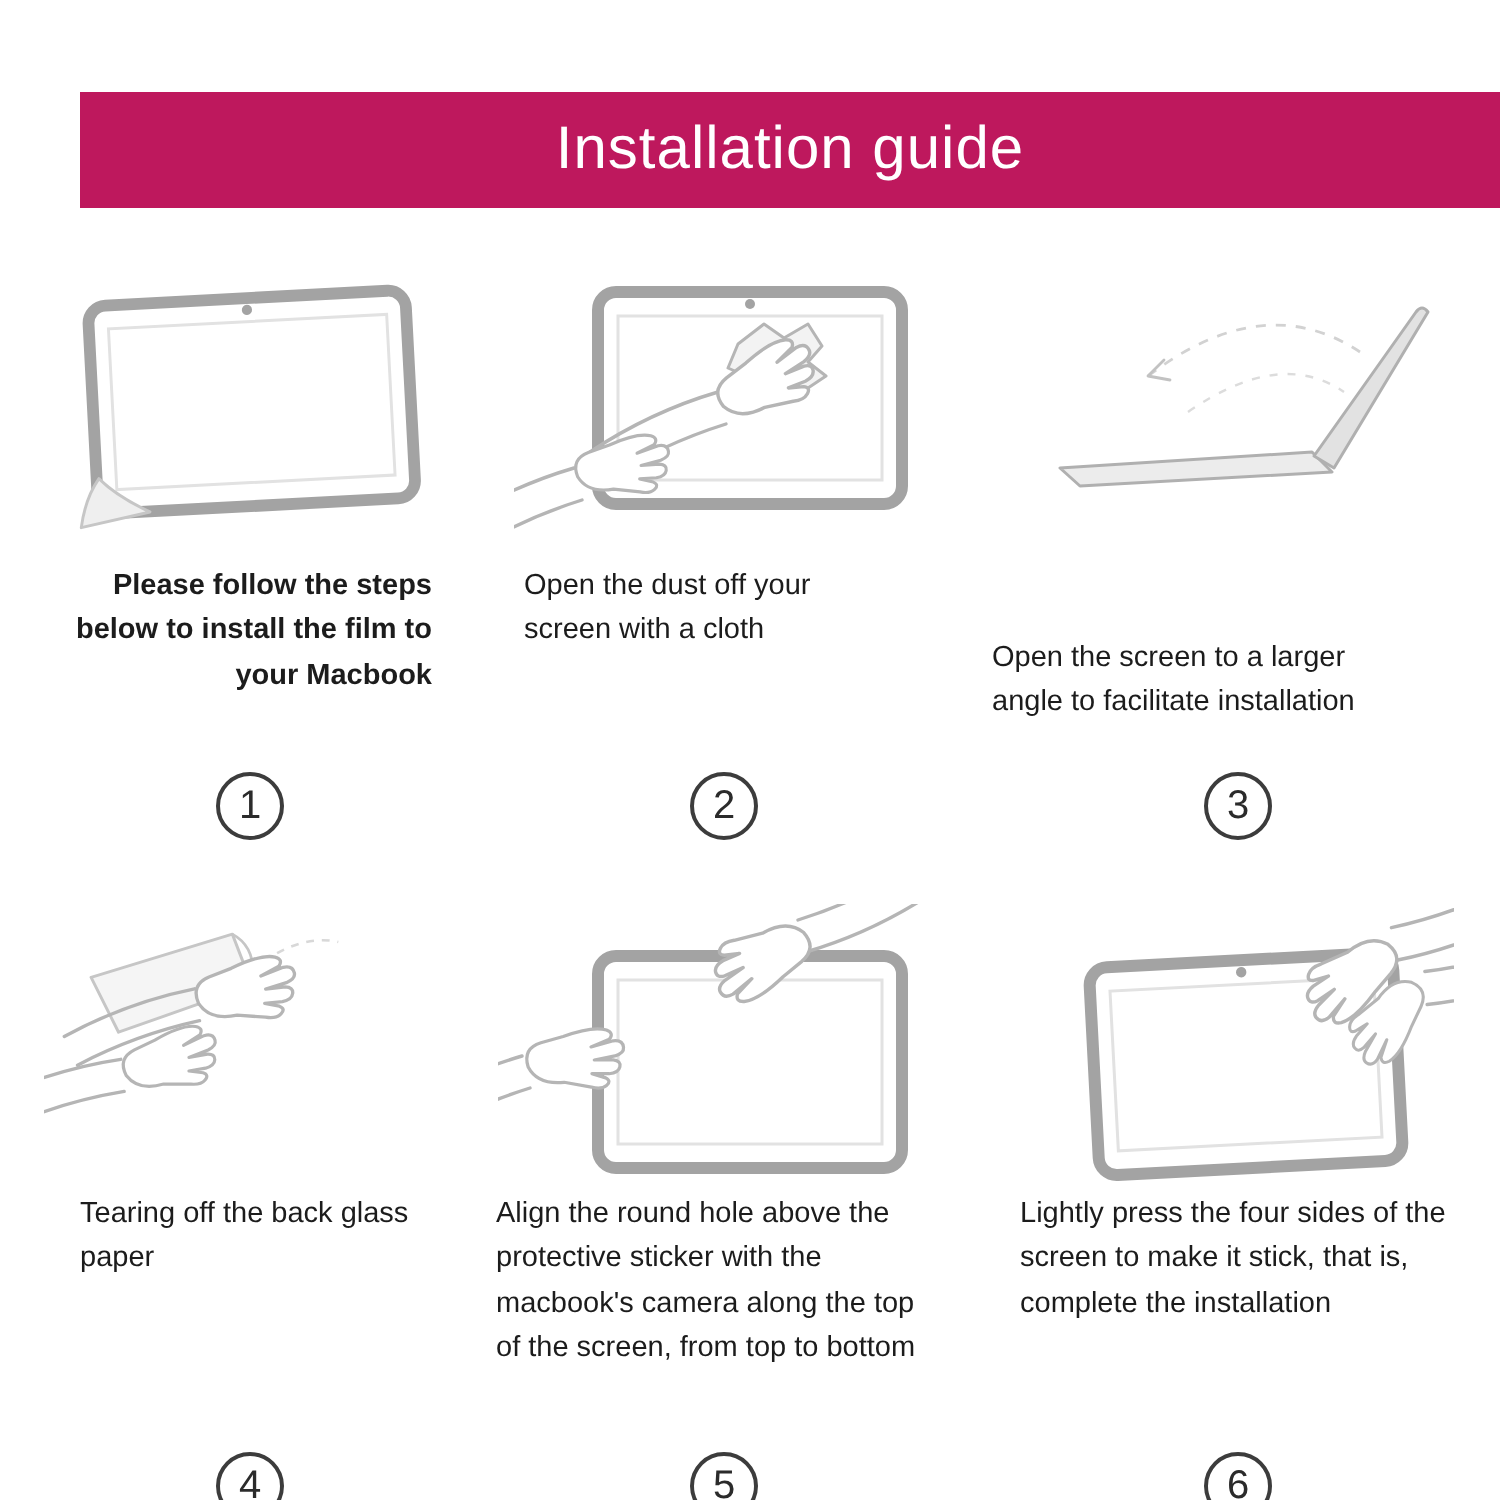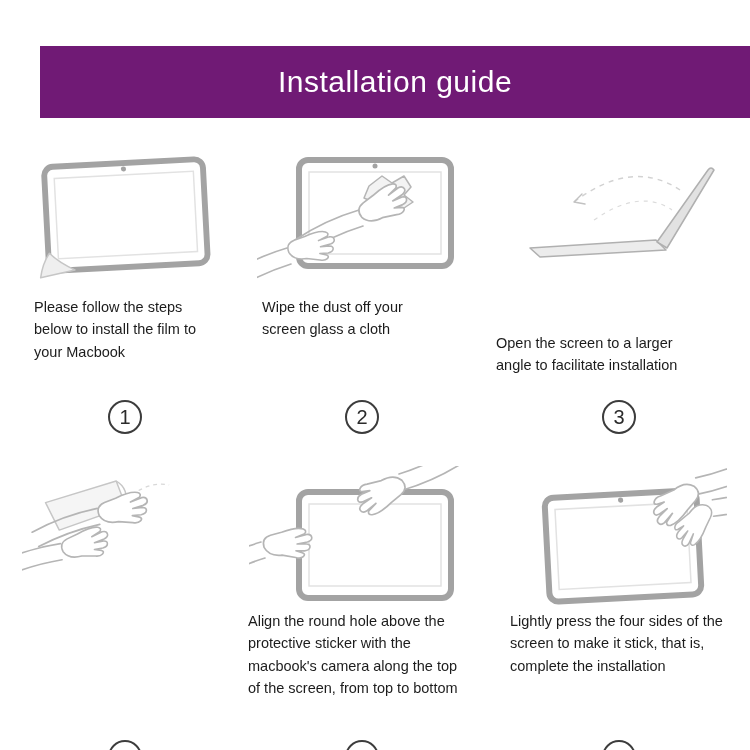--- a/index.html
+++ b/index.html
@@ -1,41 +1,41 @@
 <!DOCTYPE html>
 <html><head>
 <meta charset="utf-8">
 <style>
   html,body{margin:0;padding:0;}
   body{
     width:750px;height:750px;background:#ffffff;overflow:hidden;
     font-family:"Liberation Sans",sans-serif;color:#1f1f1f;
   }
   .banner{
-    margin-top:46px;height:72px;background:#701a75;
+    margin-top:46px;height:58px;background:#be185d;
     display:flex;align-items:center;justify-content:center;margin-left:40px;
   }
   .banner-title{
     color:#ffffff;font-size:30px;font-weight:400;letter-spacing:.5px;margin:0;
   }
   .grid{
     display:grid;grid-template-columns:222px 252px 262px;
     padding:24px 0 0 14px;
   }
   .cell{display:flex;flex-direction:column;align-items:flex-start;}
   .row1 .cell{height:300px;}
   .row2 .cell{height:316px;}
   .illus{
     width:100%;height:150px;display:flex;align-items:center;justify-content:center;
   }
   .row2 .illus{height:140px;}
   .caption{
     font-size:14.5px;line-height:1.55;color:#1c1c1c;margin-top:4px;
   }
-  .cap-center{align-self:center;text-align:left;width:182px;}
+  .cap-center{align-self:center;text-align:right;width:182px;font-weight:bold;}
   .cap-c2{margin-left:26px;width:172px;}
   .cap-c3{margin-left:8px;width:184px;margin-top:40px;}
   .cap-c4{margin-left:26px;width:176px;}
   .cap-c5{margin-left:12px;width:212px;}
   .cap-c6{margin-left:22px;width:232px;}
   .num{
     margin-top:auto;margin-bottom:8px;align-self:center;
     width:34px;height:34px;border:2px solid #3c3c3c;border-radius:50%;
     display:flex;align-items:center;justify-content:center;
     font-size:20px;color:#2b2b2b;box-sizing:border-box;
@@ -88,21 +88,21 @@
           <rect x="42" y="18" width="152" height="106" rx="9" fill="#ffffff" stroke="#a3a3a3" stroke-width="6"></rect>
           <rect x="52" y="30" width="132" height="82" fill="none" stroke="#e2e2e2" stroke-width="1.5"></rect>
           <circle cx="118" cy="24" r="2.5" fill="#a3a3a3"></circle>
           <path d="M112 44 l13 -10 10 7 12 -7 7 11 -7 8 9 7 -12 8 -9 -5 -11 6 -8 -9 -9 -4 5 -12 z" fill="#f3f3f3" stroke="#b5b5b5" stroke-width="1.5" stroke-linejoin="round"></path>
           <use href="#arm" xlink:href="#arm" transform="translate(104 76)"></use>
           <use href="#hand" xlink:href="#hand" transform="translate(118 66) rotate(-28)"></use>
           <use href="#arm" xlink:href="#arm" transform="translate(32 114)"></use>
           <use href="#hand" xlink:href="#hand" transform="translate(46 106) rotate(-10) scale(0.92)"></use>
         </svg>
       </div>
-      <p class="caption cap-c2">Wipe the dust off your screen glass a cloth</p>
+      <p class="caption cap-c2">Open the dust off your screen with a cloth</p>
       <div class="num">2</div>
     </div>
 
     <div class="cell">
       <div class="illus">
         <svg width="210" height="150" viewBox="0 0 210 150">
           <path d="M60 60 Q118 16 166 48" fill="none" stroke="#d2d2d2" stroke-width="1.4" stroke-dasharray="5 5"></path>
           <path d="M80 78 Q126 46 158 68" fill="none" stroke="#dcdcdc" stroke-width="1.2" stroke-dasharray="4 5"></path>
           <path d="M60 60 l8 -8 M60 60 l11 2" fill="none" stroke="#c2c2c2" stroke-width="1.4" stroke-linecap="round"></path>
           <path d="M16 106 L142 98 L152 108 L26 115 Z" fill="#ececec" stroke="#b0b0b0" stroke-width="1.5" stroke-linejoin="round"></path>
@@ -122,20 +122,21 @@
         <svg width="206" height="140" viewBox="0 0 210 140">
           <path d="M24 36 L96 14 L106 40 L38 64 Z" fill="#f5f5f5" stroke="#c6c6c6" stroke-width="1.5" stroke-linejoin="round"></path>
           <path d="M96 14 Q109 21 106 40" fill="none" stroke="#c6c6c6" stroke-width="1.4"></path>
           <path d="M112 28 Q132 14 150 18" fill="none" stroke="#d8d8d8" stroke-width="1.3" stroke-dasharray="4 4"></path>
           <use href="#arm" xlink:href="#arm" transform="translate(78 50) rotate(5)"></use>
           <use href="#hand" xlink:href="#hand" transform="translate(94 44) rotate(-12)"></use>
           <use href="#arm" xlink:href="#arm" transform="translate(40 86) rotate(8)"></use>
           <use href="#hand" xlink:href="#hand" transform="translate(56 80) rotate(-16) scale(0.95)"></use>
         </svg>
       </div>
+      <p class="caption cap-c4">Tearing off the back glass paper</p>
       <div class="num">4</div>
     </div>
 
     <div class="cell">
       <div class="illus">
         <svg width="226" height="140" viewBox="0 0 226 140">
           <rect x="50" y="26" width="152" height="106" rx="9" fill="#ffffff" stroke="#a3a3a3" stroke-width="6"></rect>
           <rect x="60" y="38" width="132" height="82" fill="none" stroke="#e2e2e2" stroke-width="1.5"></rect>
           <circle cx="126" cy="32" r="2.8" fill="#a3a3a3"></circle>
           <use href="#arm" xlink:href="#arm" transform="translate(152 16) rotate(180)"></use>

